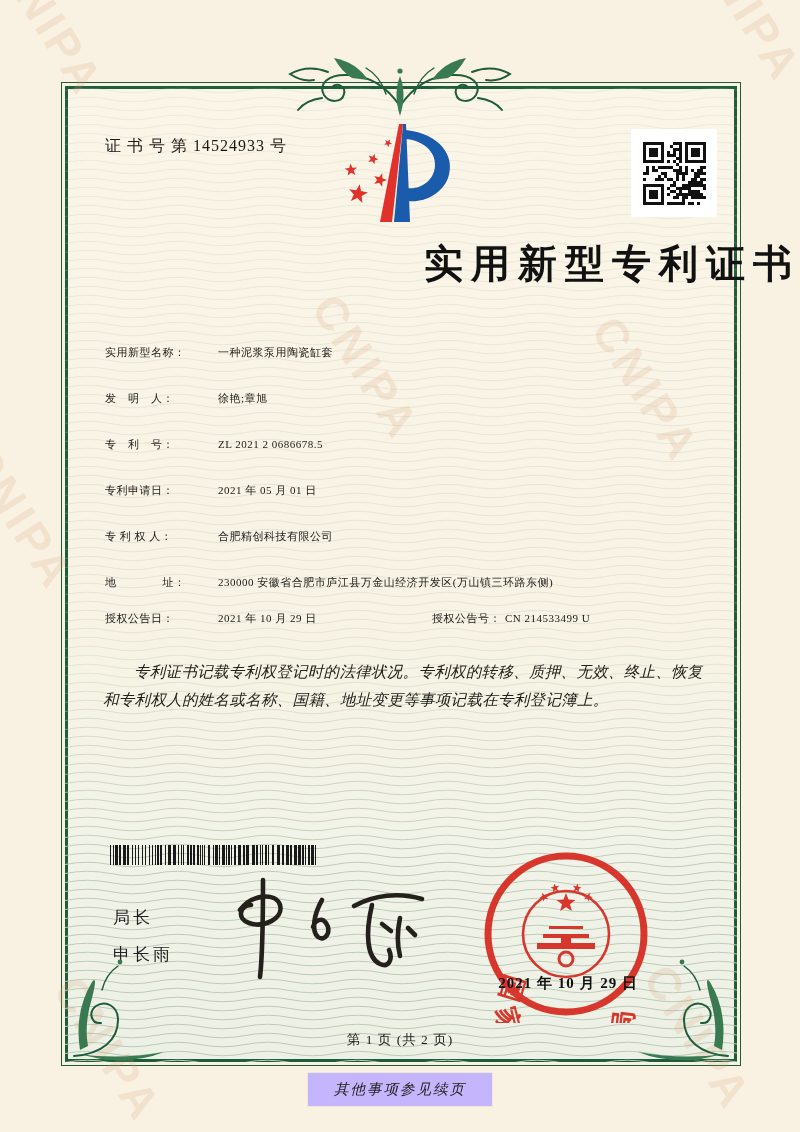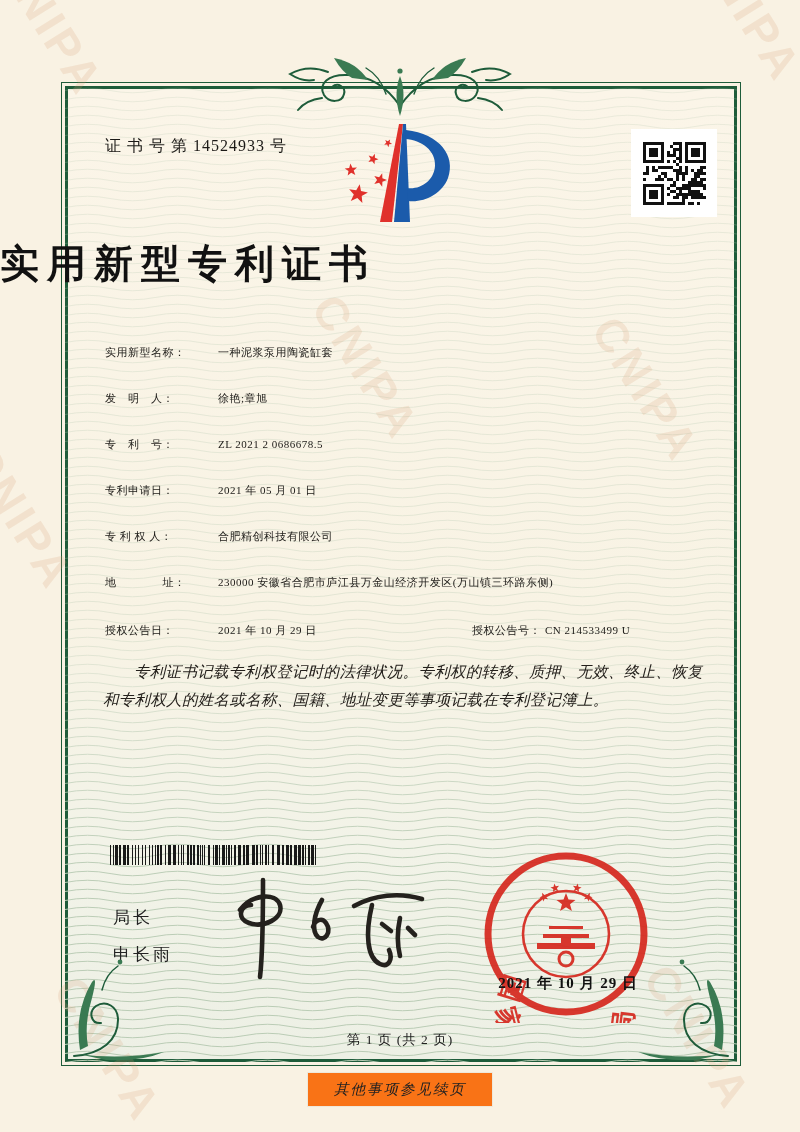--- a/index.html
+++ b/index.html
@@ -24,49 +24,49 @@
          -webkit-mask-image:linear-gradient(to bottom,rgba(0,0,0,.25) 0%,rgba(0,0,0,.35) 60%,rgba(0,0,0,.95) 80%,rgba(0,0,0,1) 100%);
          mask-image:linear-gradient(to bottom,rgba(0,0,0,.25) 0%,rgba(0,0,0,.35) 60%,rgba(0,0,0,.95) 80%,rgba(0,0,0,1) 100%)}
 
   .content{position:absolute;inset:0;z-index:3}
   .orn{position:absolute;z-index:4;pointer-events:none}
 
   .cert-no{position:absolute;left:105px;top:136px;font-size:16px;letter-spacing:1px;color:var(--ink)}
   .logo{position:absolute;left:336px;top:118px}
   .qr-panel{position:absolute;left:631px;top:129px;width:86px;height:88px;background:#fff;
             display:flex;align-items:center;justify-content:center}
-  .title{position:absolute;left:0;right:0;top:237px;text-align:left;font-size:39px;font-weight:700;
+  .title{position:absolute;left:0;right:0;top:237px;text-align:right;font-size:39px;font-weight:700;
          letter-spacing:8px;color:#111}
 
   .fields{position:absolute;left:105px;top:341px;width:600px;font-size:11px;color:var(--ink)}
   .frow{margin-bottom:24px;line-height:22px;display:flex;align-items:flex-start}
-  .frow.address{margin-bottom:26px}
+  .frow.address{margin-bottom:14px}
   .flabel{display:inline-block;width:113px;min-width:113px;white-space:pre;letter-spacing:.5px}
   .fvalue{letter-spacing:.5px}
   .fvalue.wrapped{max-width:468px}
   .grant .fvalue.gd{width:214px}
-  .grant .flabel.gn{width:auto;min-width:0;margin-left:40px;margin-right:4px}
+  .grant .flabel.gn{width:auto;min-width:0;margin-right:4px}
 
   .body-paras{position:absolute;left:103px;top:658px;width:600px;font-size:15.5px;line-height:28px;
               color:#24201c;font-style:italic;letter-spacing:.3px}
   .body-paras p{text-indent:2em;margin-bottom:2px}
 
   .barcode{position:absolute;left:110px;top:845px;width:212px;height:20px}
 
   .signer{position:absolute;left:113px;top:899px;font-family:Liberation Serif, serif;
           font-size:17px;color:#222;letter-spacing:3px;line-height:37px}
   .sig{position:absolute;left:222px;top:874px}
 
   .seal{position:absolute;left:477px;top:845px;mix-blend-mode:multiply}
   .seal-date{position:absolute;left:482px;top:974px;width:172px;text-align:center;z-index:5;
              font-size:15px;font-weight:700;letter-spacing:1px;color:#111}
 
   .page-info{position:absolute;left:0;right:0;top:1031px;text-align:center;font-size:13.5px;
              letter-spacing:1px;color:#222}
-  .note-box{position:absolute;left:50%;top:1072px;transform:translateX(-50%);background:#f97316;
+  .note-box{position:absolute;left:50%;top:1072px;transform:translateX(-50%);background:#c4b5fd;
             border:1px solid #eee8da;padding:7px 26px;font-size:14.5px;font-style:italic;
             letter-spacing:2px;color:#222;white-space:nowrap}
 </style>
 </head>
 <body>
 
 <div class="page">
 
   <div class="wm" style="left:-30px;top:-4px">CNIPA</div>
   <div class="wm" style="left:668px;top:-18px">CNIPA</div>

